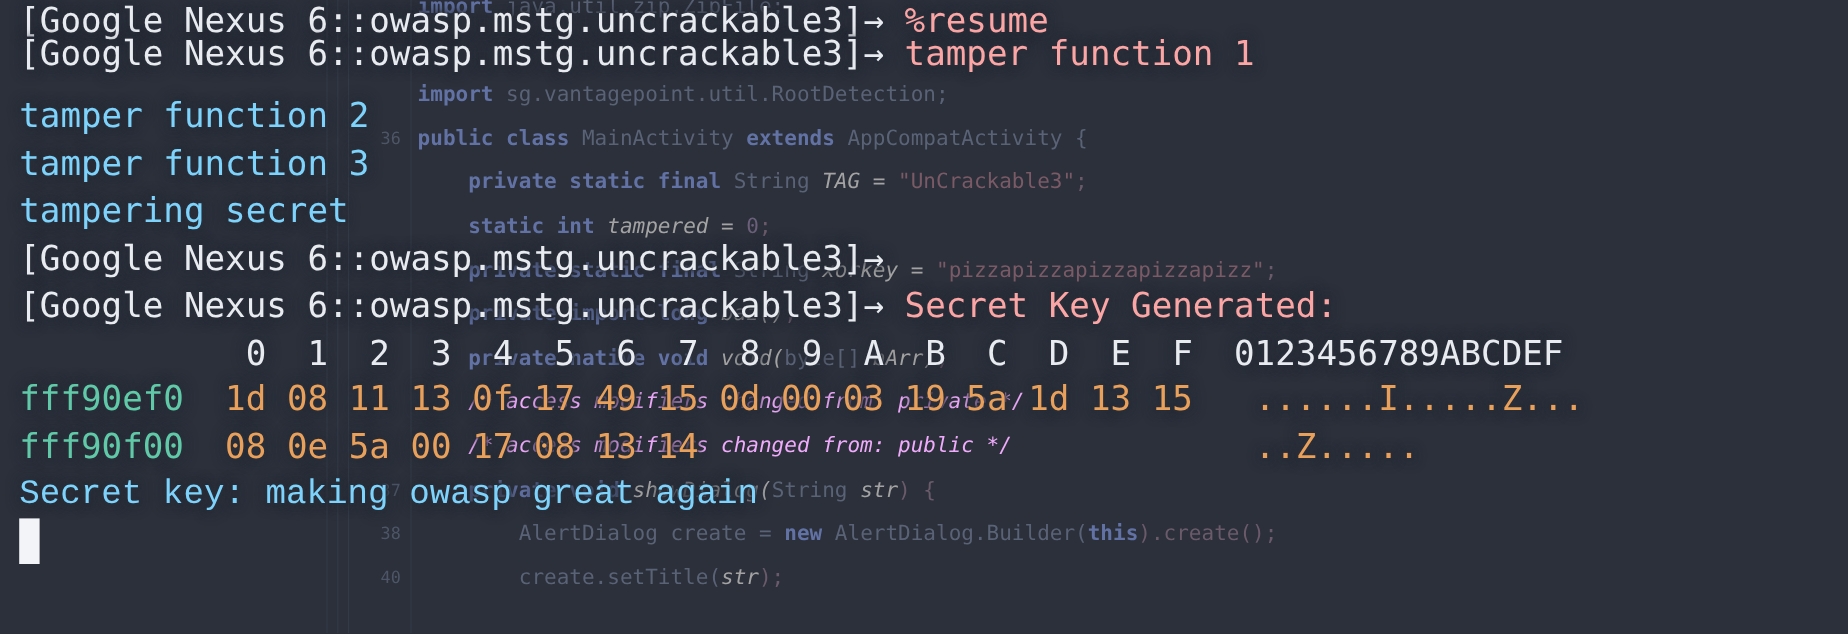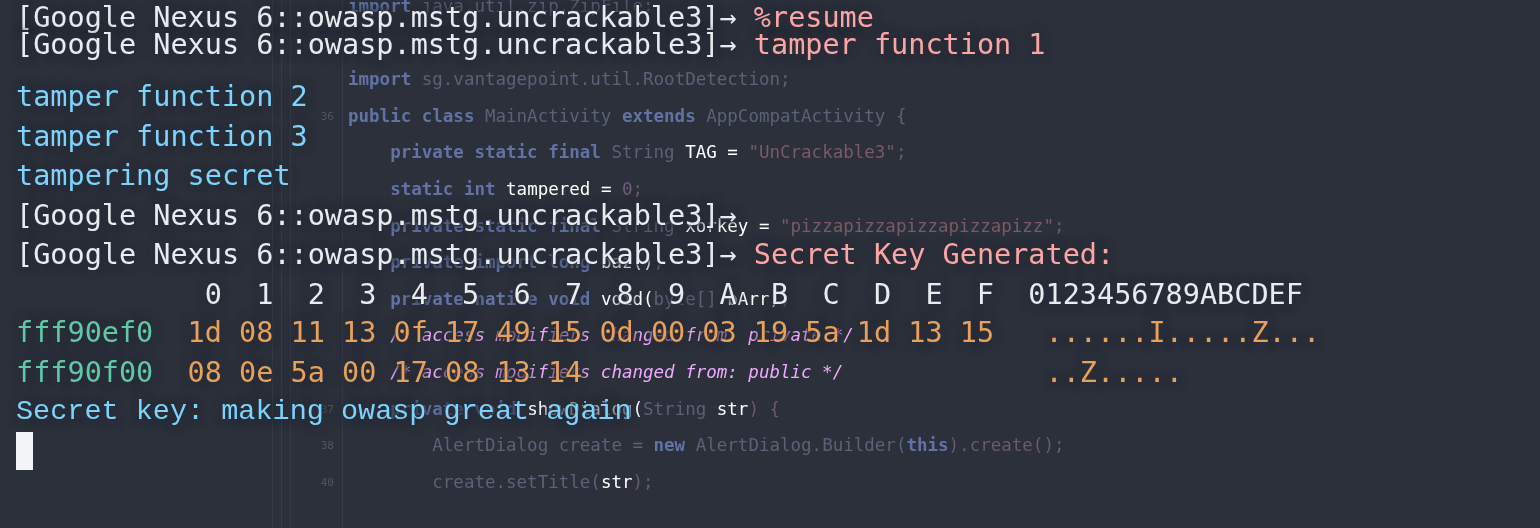--- a/index.html
+++ b/index.html
@@ -32,30 +32,30 @@
     font-size: 17.5px;
     white-space: pre;
     color: #6b7384;
   }
   .gutter {
     position: absolute;
     left: 300px;
     width: 34px;
     text-align: right;
     color: #4d5566;
-    font-size: 11px;
+    font-size: 14px;
   }
   .code-text {
     position: absolute;
     left: 348px;
     white-space: pre;
   }
   .kw   { color: #6272a4; font-weight: bold; }
   .typ  { color: #5a6276; }
-  .id   { color: #ffffff; }
+  .id   { color: #a3a3a3; font-style: italic; }
   .str  { color: #7a5a66; }
   .num  { color: #6b5f7a; }
   .cmt  { color: #f0abfc; font-style: italic; }
   .pun  { color: #6a5a6a; }
 
   
   .guide {
     position: absolute;
     top: 0;
     bottom: 0;

